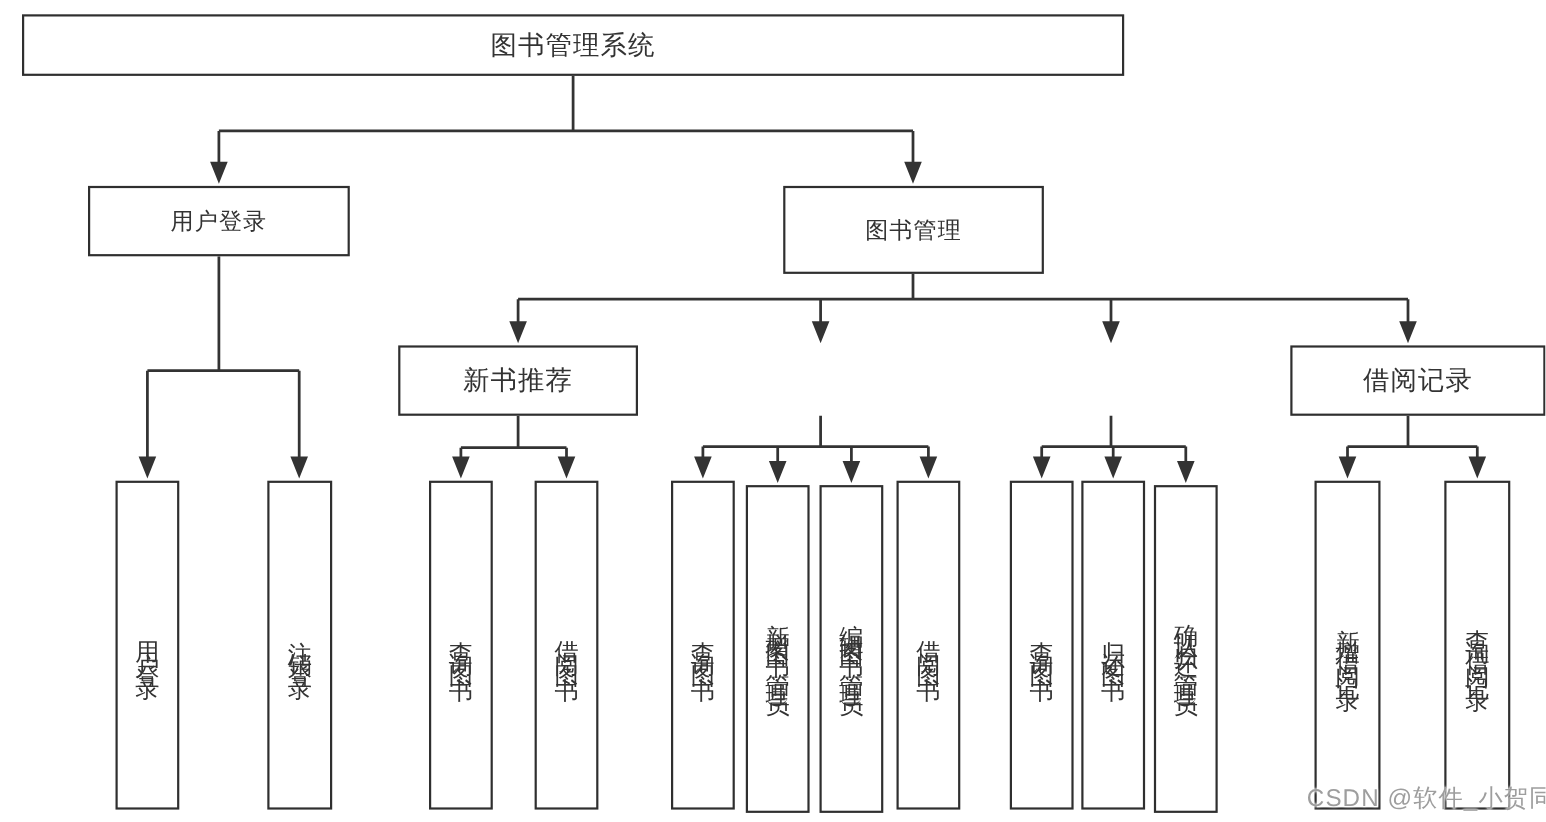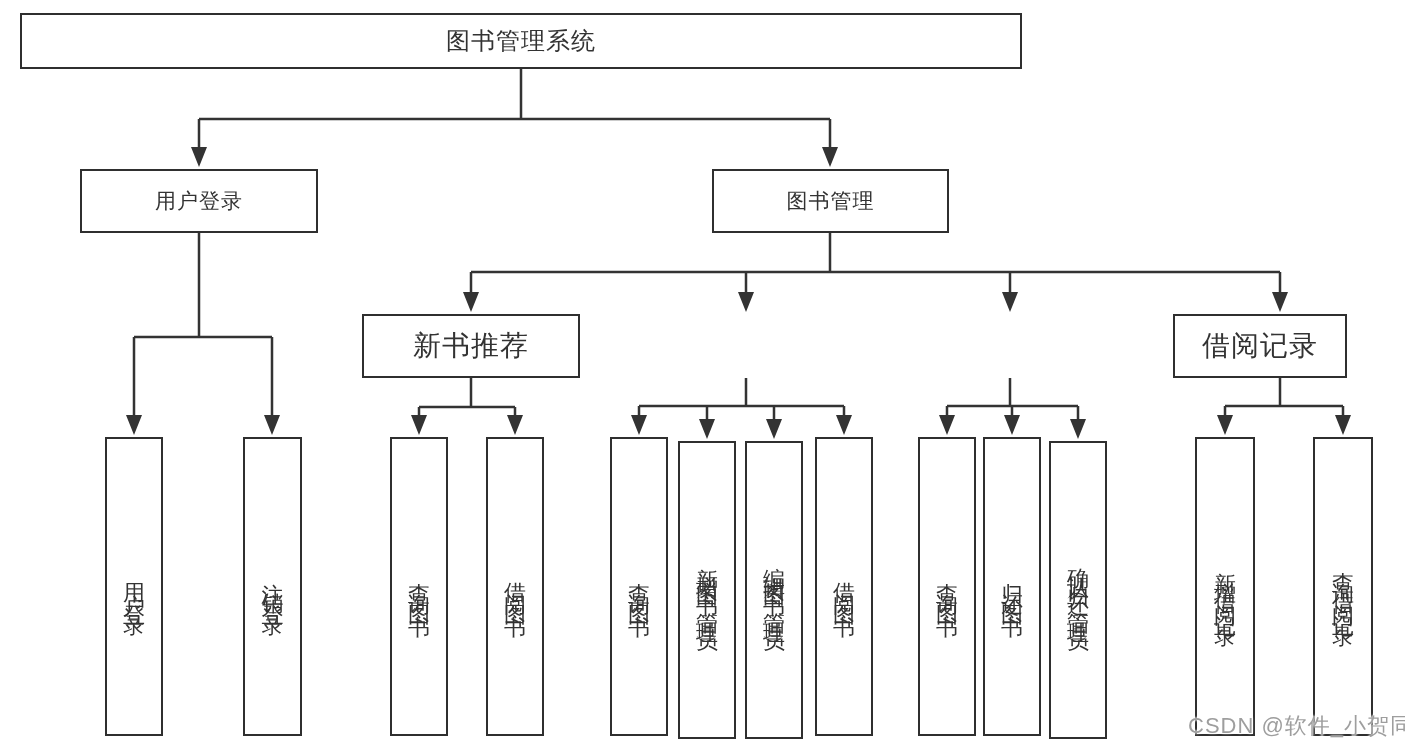--- a/index.html
+++ b/index.html
@@ -37,21 +37,21 @@
     box-sizing: border-box;
     background: #ffffff;
     border: 2px solid #2f2f2f;
     display: flex;
     align-items: center;
     justify-content: center;
     color: #333333;
     z-index: 2;
   }
   .node.h .lbl {
-    font-size: 28px;
+    font-size: 24px;
     letter-spacing: 1px;
     white-space: nowrap;
   }
   .node.root .lbl { font-size: 24px; }
   .node.l2 .lbl { font-size: 21px; }
   .node.v .lbl {
     writing-mode: vertical-rl;
     text-orientation: mixed;
     font-size: 22px;
     letter-spacing: 11px;
@@ -95,28 +95,28 @@
              M1217 415 L1233 415 L1225 435 Z M1335 415 L1351 415 L1343 435 Z"></path>
   </svg>
 
   <div class="node h root" style="left:20px;top:13px;width:1002px;height:56px">
     <span class="lbl">图书管理系统</span>
   </div>
 
   <div class="node h l2" style="left:80px;top:169px;width:238px;height:64px">
     <span class="lbl">用户登录</span>
   </div>
-  <div class="node h l2" style="left:712px;top:169px;width:237px;height:64px">
+  <div class="node h l2" style="left:712px;top:169px;width:237px;height:80px">
     <span class="lbl">图书管理</span>
   </div>
 
   <div class="node h l3" style="left:362px;top:314px;width:218px;height:64px">
     <span class="lbl">新书推荐</span>
   </div>
-  <div class="node h l3" style="left:1173px;top:314px;width:174px;height:64px">
+  <div class="node h l3" style="left:1173px;top:314px;width:232px;height:64px">
     <span class="lbl">借阅记录</span>
   </div>
 
   <div class="node v" style="left:105px;top:437px;width:58px;height:299px">
     <span class="lbl">用户登录</span>
   </div>
   <div class="node v" style="left:243px;top:437px;width:59px;height:299px">
     <span class="lbl">注销登录</span>
   </div>
 

